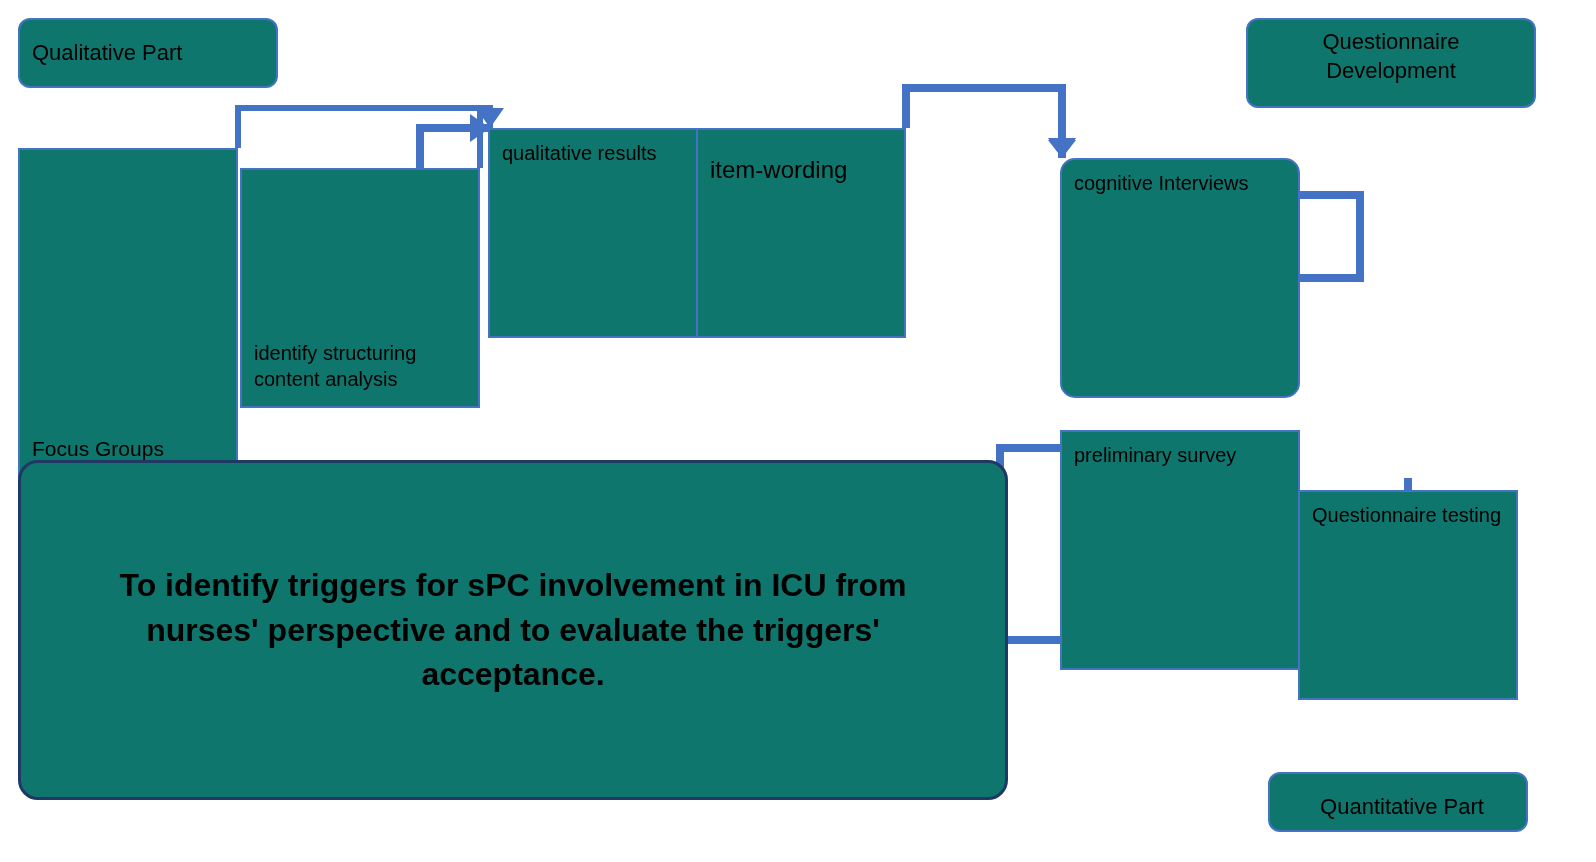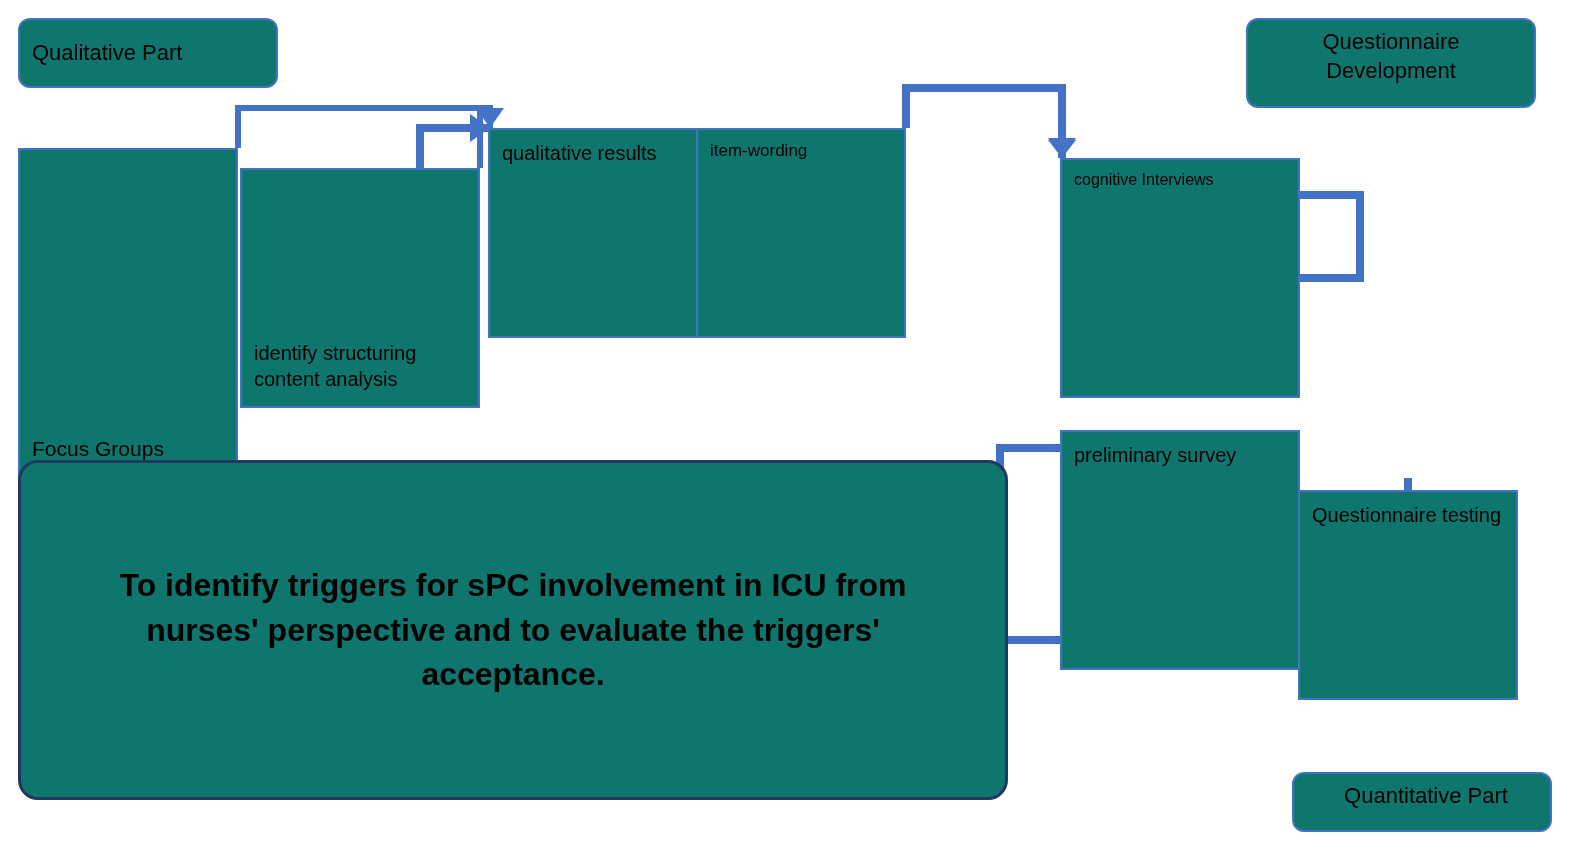--- a/index.html
+++ b/index.html
@@ -80,24 +80,24 @@
       align-items: flex-start;
       padding-top: 10px;
     }
 
     
     .item-wording {
       top: 128px;
       left: 696px;
       width: 210px;
       height: 210px;
-      font-size: 17px;
-      display: flex;
-      align-items: flex-start;
-      padding-top: 10px;
+      font-size: 24px;
+      display: flex;
+      align-items: flex-start;
+      padding-top: 24px;
     }
 
     
     .questionnaire-dev {
       top: 18px;
       right: 60px;
       width: 290px;
       height: 90px;
       font-size: 22px;
       font-weight: normal;
@@ -106,24 +106,25 @@
       justify-content: center;
       text-align: center;
     }
 
     
     .cognitive-interviews {
       top: 158px;
       left: 1060px;
       width: 240px;
       height: 240px;
-      font-size: 16px;
-      display: flex;
-      align-items: flex-start;
-      padding-top: 10px;
+      font-size: 20px;
+      display: flex;
+      align-items: flex-start;
+      padding-top: 10px;
+      border-radius: 15px;
     }
 
     
     .item-modification {
       top: 188px;
       left: 1298px;
       width: 220px;
       height: 290px;
       font-size: 20px;
       display: flex;
@@ -151,27 +152,27 @@
       height: 210px;
       font-size: 20px;
       display: flex;
       align-items: flex-start;
       padding-top: 10px;
     }
 
     
     .quantitative-part {
       bottom: 30px;
-      right: 44px;
+      right: 68px;
       width: 260px;
       height: 60px;
       font-size: 22px;
       font-weight: normal;
       display: flex;
-      align-items: flex-start;
+      align-items: flex-end;
       justify-content: center;
       padding-left: 20px;
     }
 
     
     .main-text-box {
       position: absolute;
       top: 460px;
       left: 18px;
       width: 990px;

